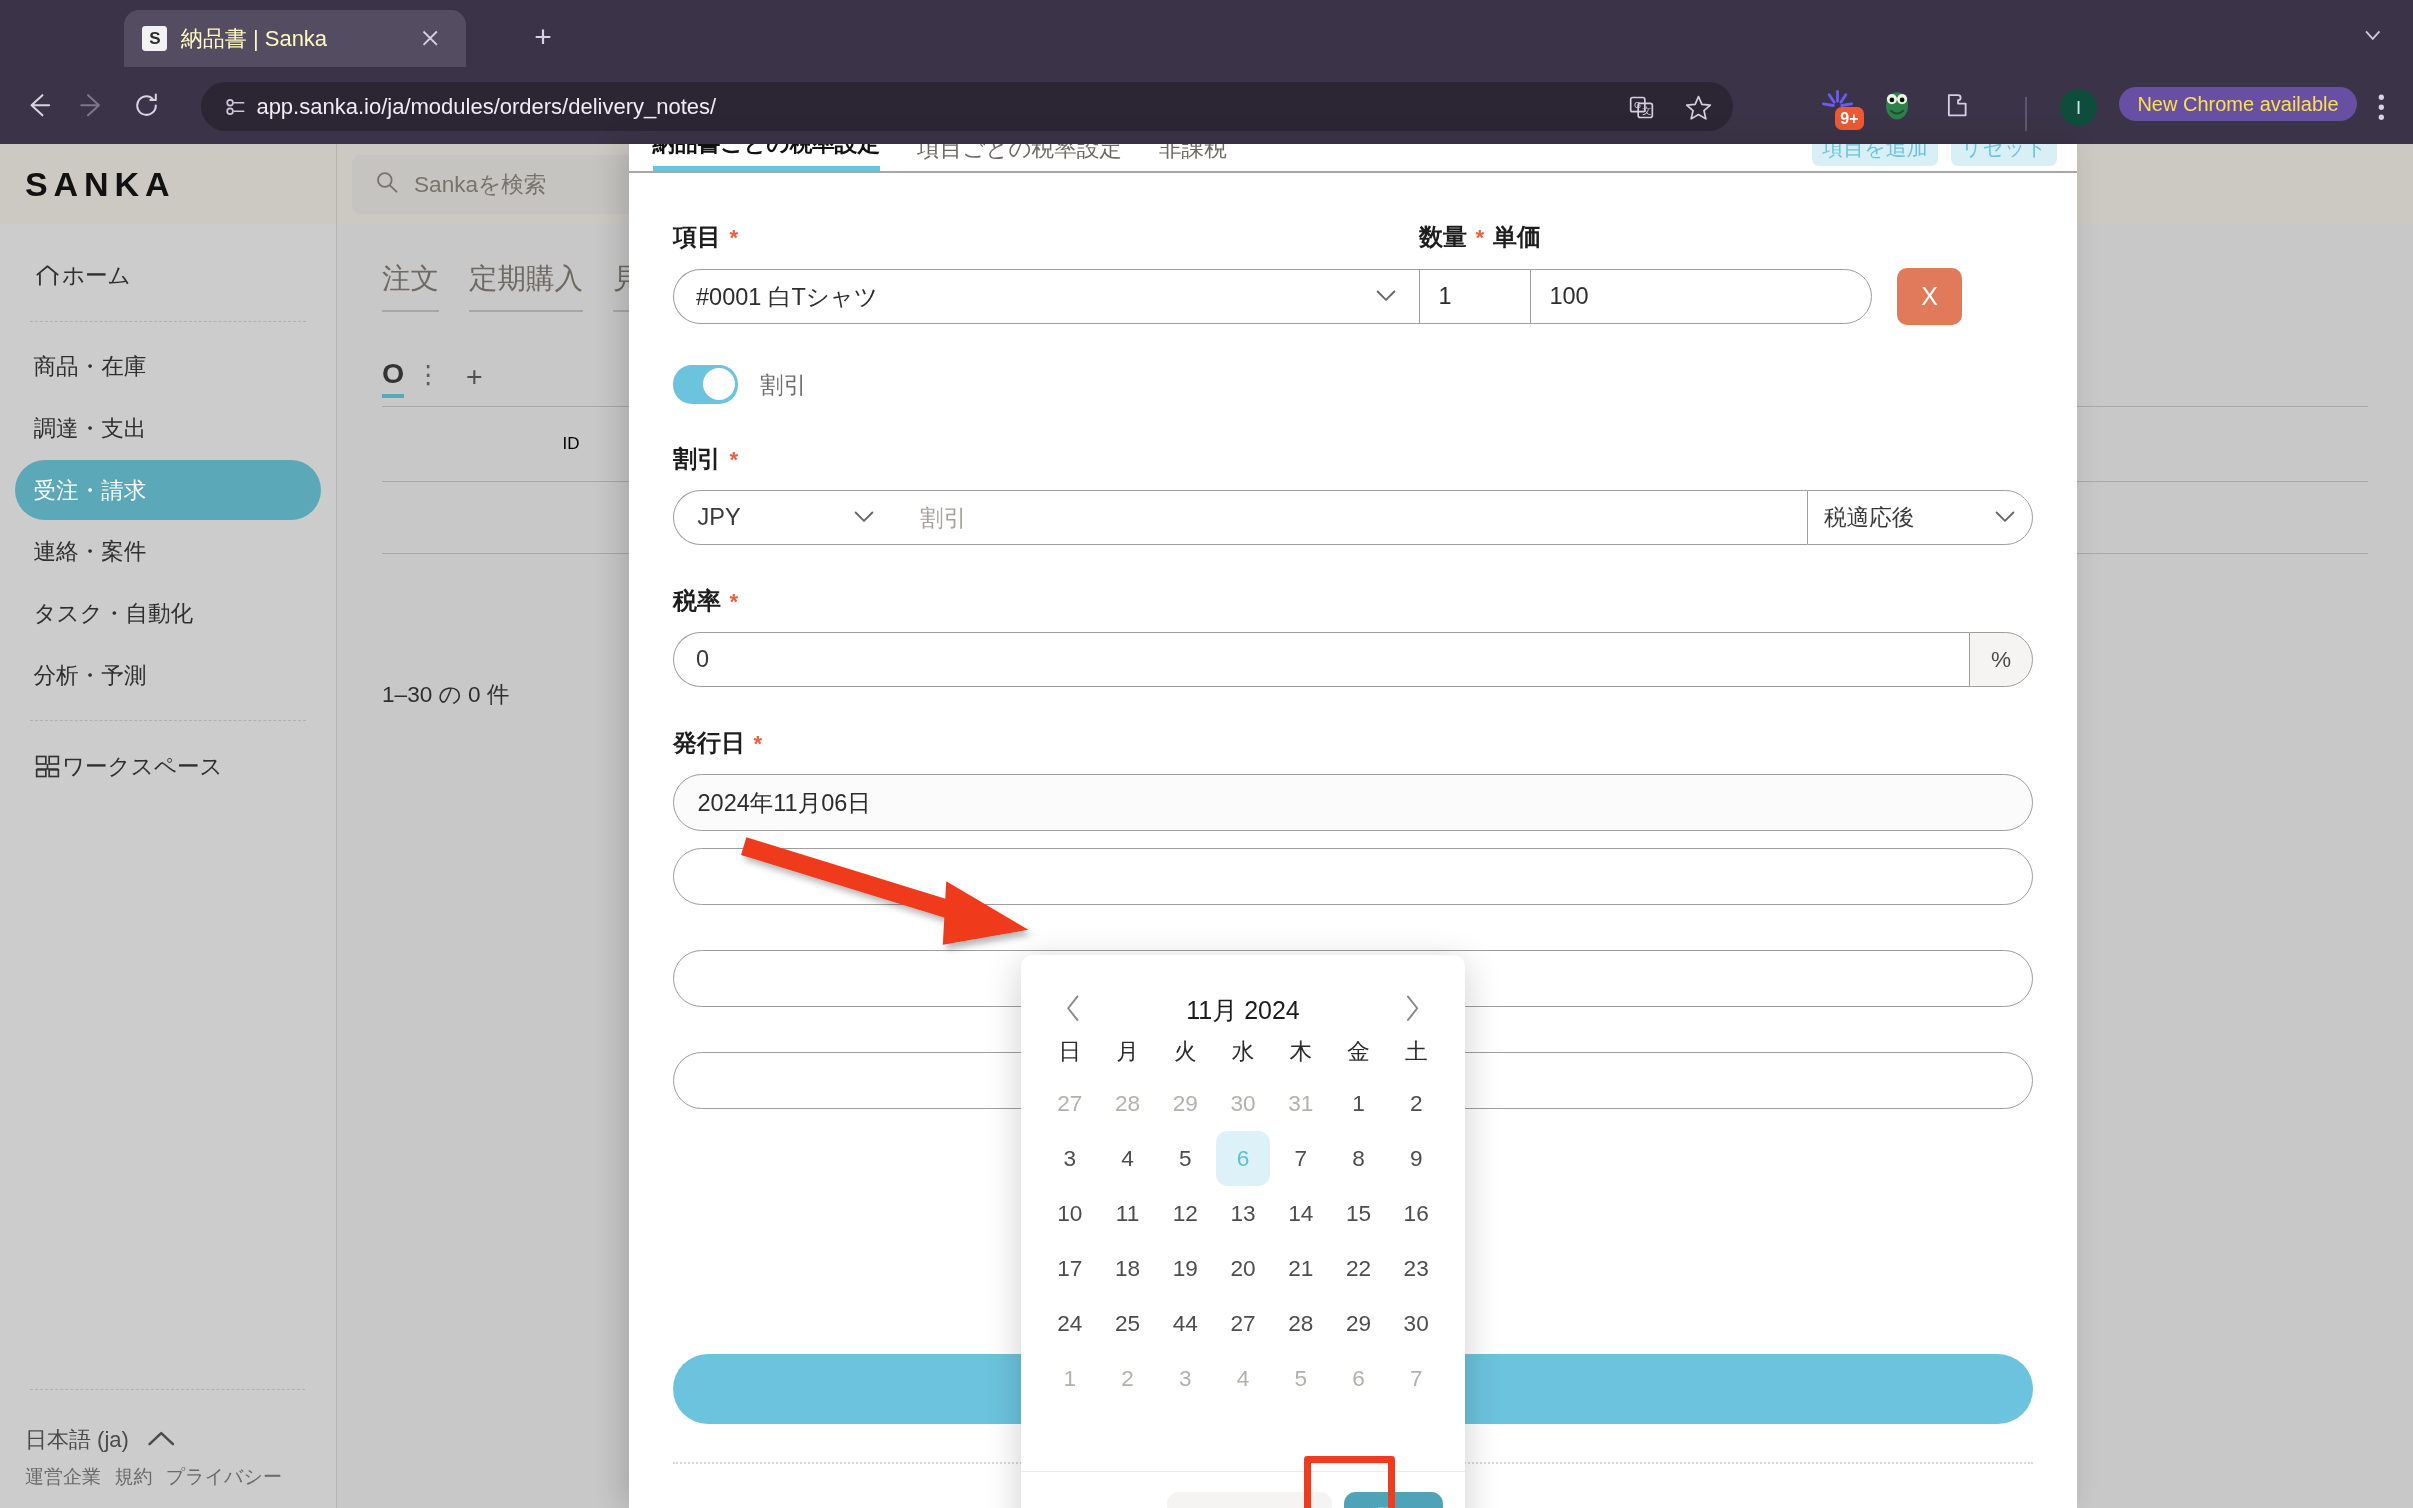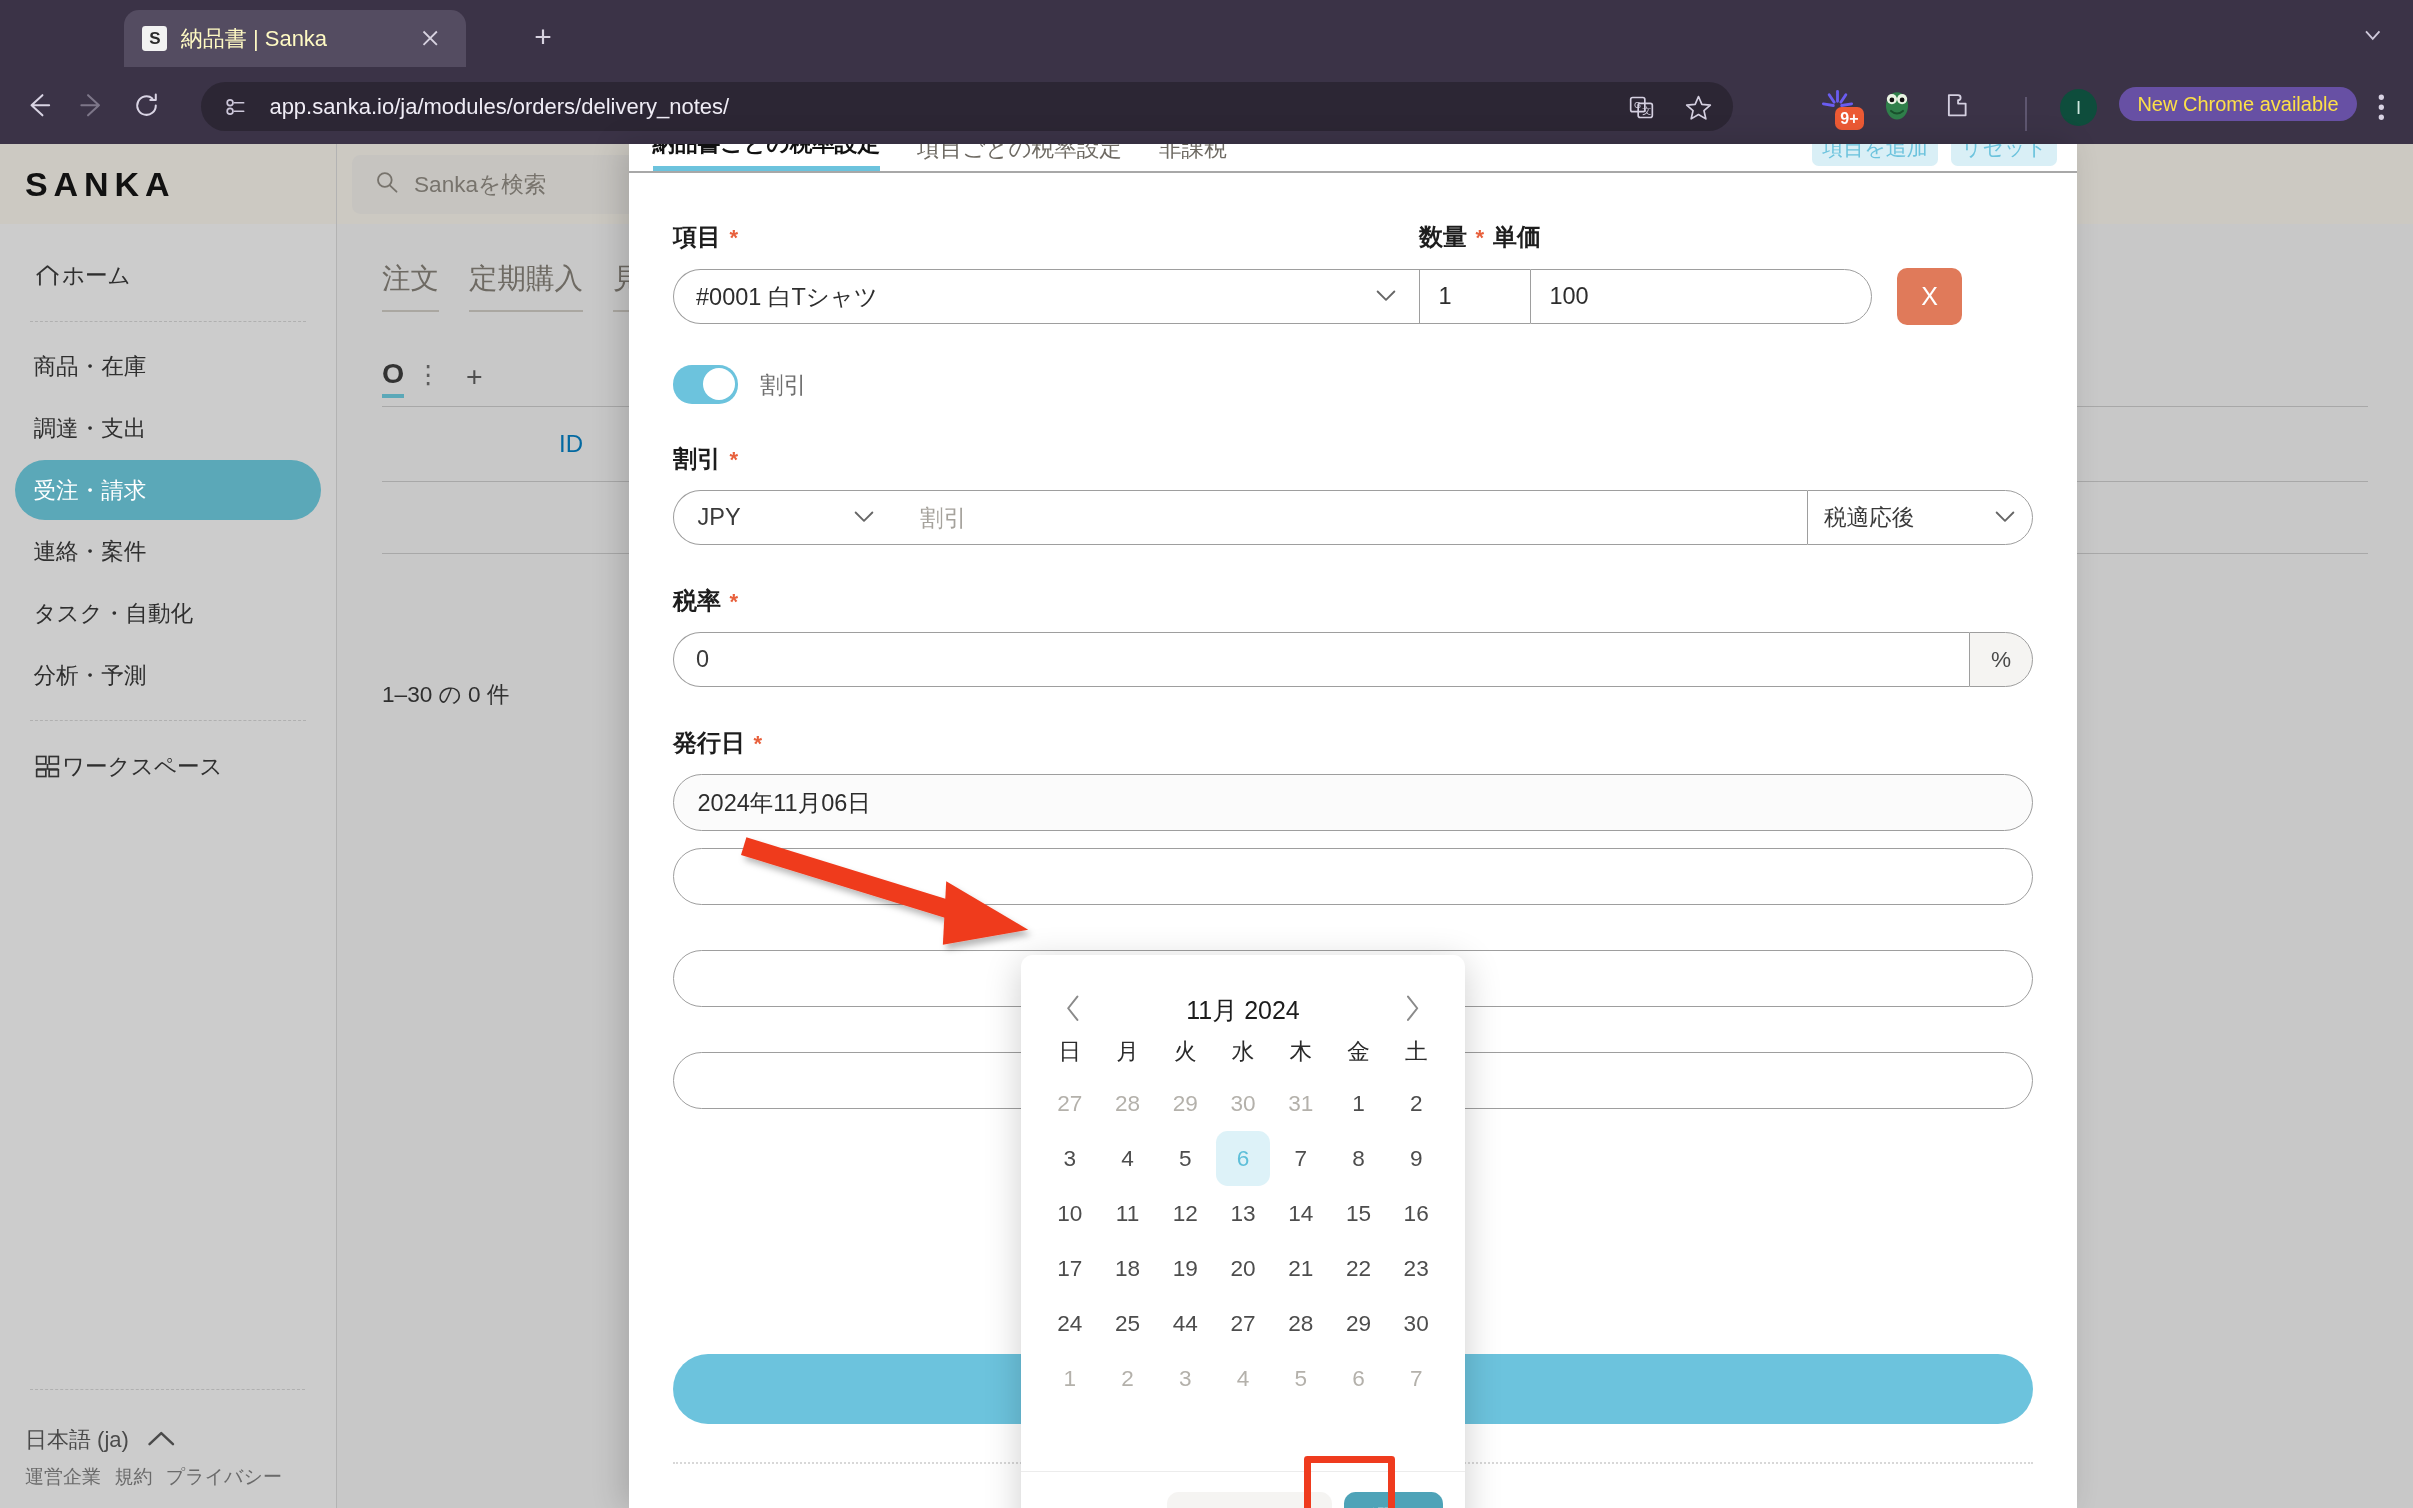--- a/index.html
+++ b/index.html
@@ -42,21 +42,21 @@
 
   #toolbar { position: absolute; left: 0; top: 67px; width: 2413px; height: 77px; display: flex; align-items: center; }
   .navbtn { width: 54px; height: 54px; display: flex; align-items: center; justify-content: center; color: #d9d4e4; flex: none; }
   #nav-back { margin-left: 11.7px; }
   #nav-fwd  { opacity: .42; }
   #omnibox {
     position: absolute; left: 201px; top: 15px; width: 1532px; height: 49px;
     background: #2c2634; border-radius: 25px; display: flex; align-items: center; padding: 0 18.4px;
   }
   #site-info { width: 34px; height: 34px; flex: none; color: #cdc7da; display:flex; align-items:center; justify-content:center; }
-  #url-text { margin-left: 16px; color: #efecf5; font-size: 22px; white-space: nowrap; }
+  #url-text { margin-left: 3px; color: #efecf5; font-size: 22px; white-space: nowrap; }
   #omni-right { position: absolute; right: 17px; top: 7.5px; display: flex; align-items: center; gap: 22px; }
   .omni-icon { width: 35px; height: 35px; color: #d5d0e1; display:flex; align-items:center; justify-content:center; }
   #ext-row { position: absolute; left: 1817px; top: 18.4px; display: flex; align-items: center; gap: 20px; }
   .ext-icon { width: 40px; height: 40px; position: relative; display:flex; align-items:center; justify-content:center; }
   #ext-badge {
     position: absolute; right: -6.7px; bottom: -5px; min-width: 28.5px; height: 23.5px;
     background: #ec5a34; color: #fff; border-radius: 6.7px; font-size: 16px; font-weight: 700;
     display: flex; align-items: center; justify-content: center; padding: 0 3.4px;
   }
   #chrome-divider { position: absolute; left: 2025px; top: 30px; width: 1.7px; height: 34px; background: #5e5670; }
@@ -110,21 +110,21 @@
   }
   .doctab.active { color: #111; font-weight: 700; border-bottom: 3.4px solid #5ba8b8; }
 
   #viewbar { display: flex; align-items: flex-end; gap: 11.7px; margin-top: 47px; padding-bottom: 8.4px; }
   #view-chip { font-size: 28.5px; font-weight: 700; color: #333; border-bottom: 4.2px solid #5ba8b8; padding-bottom: 6.7px; line-height: 1; }
   #view-kebab { font-size: 25px; color: #5c5c5c; padding-bottom: 8.4px; letter-spacing: 0; }
   #view-add { font-size: 28.5px; color: #4e4e4e; padding-bottom: 5px; margin-left: 13.4px; font-weight: 300; }
 
   #table { border-top: 1.7px solid #a8a8a8; }
   #thead { display: flex; height: 74px; align-items: center; }
-  .th { font-size: 24px; color: #0369a1; text-align: center; }
+  .th { font-size: 17px; color: #000000; text-align: center; }
   #th-1 { width: 379px; border-right: 1.7px solid #b4b4b4; height: 74px; display:flex; align-items:center; justify-content:center; }
   #th-2 { width: 385px; height: 74px; display:flex; align-items:center; justify-content:center; }
   .trow { height: 72px; border-top: 1.7px solid #a8a8a8; }
   #count-text { margin-top: 54px; font-size: 22.6px; color: #2f2f2f; }
 
   
   #panel {
     position: absolute; left: 629px; top: 0; width: 1448px; height: 1364px;
     background: #fff; box-shadow: -8.4px 0 28.5px rgba(0,0,0,.16);
     overflow: hidden;

